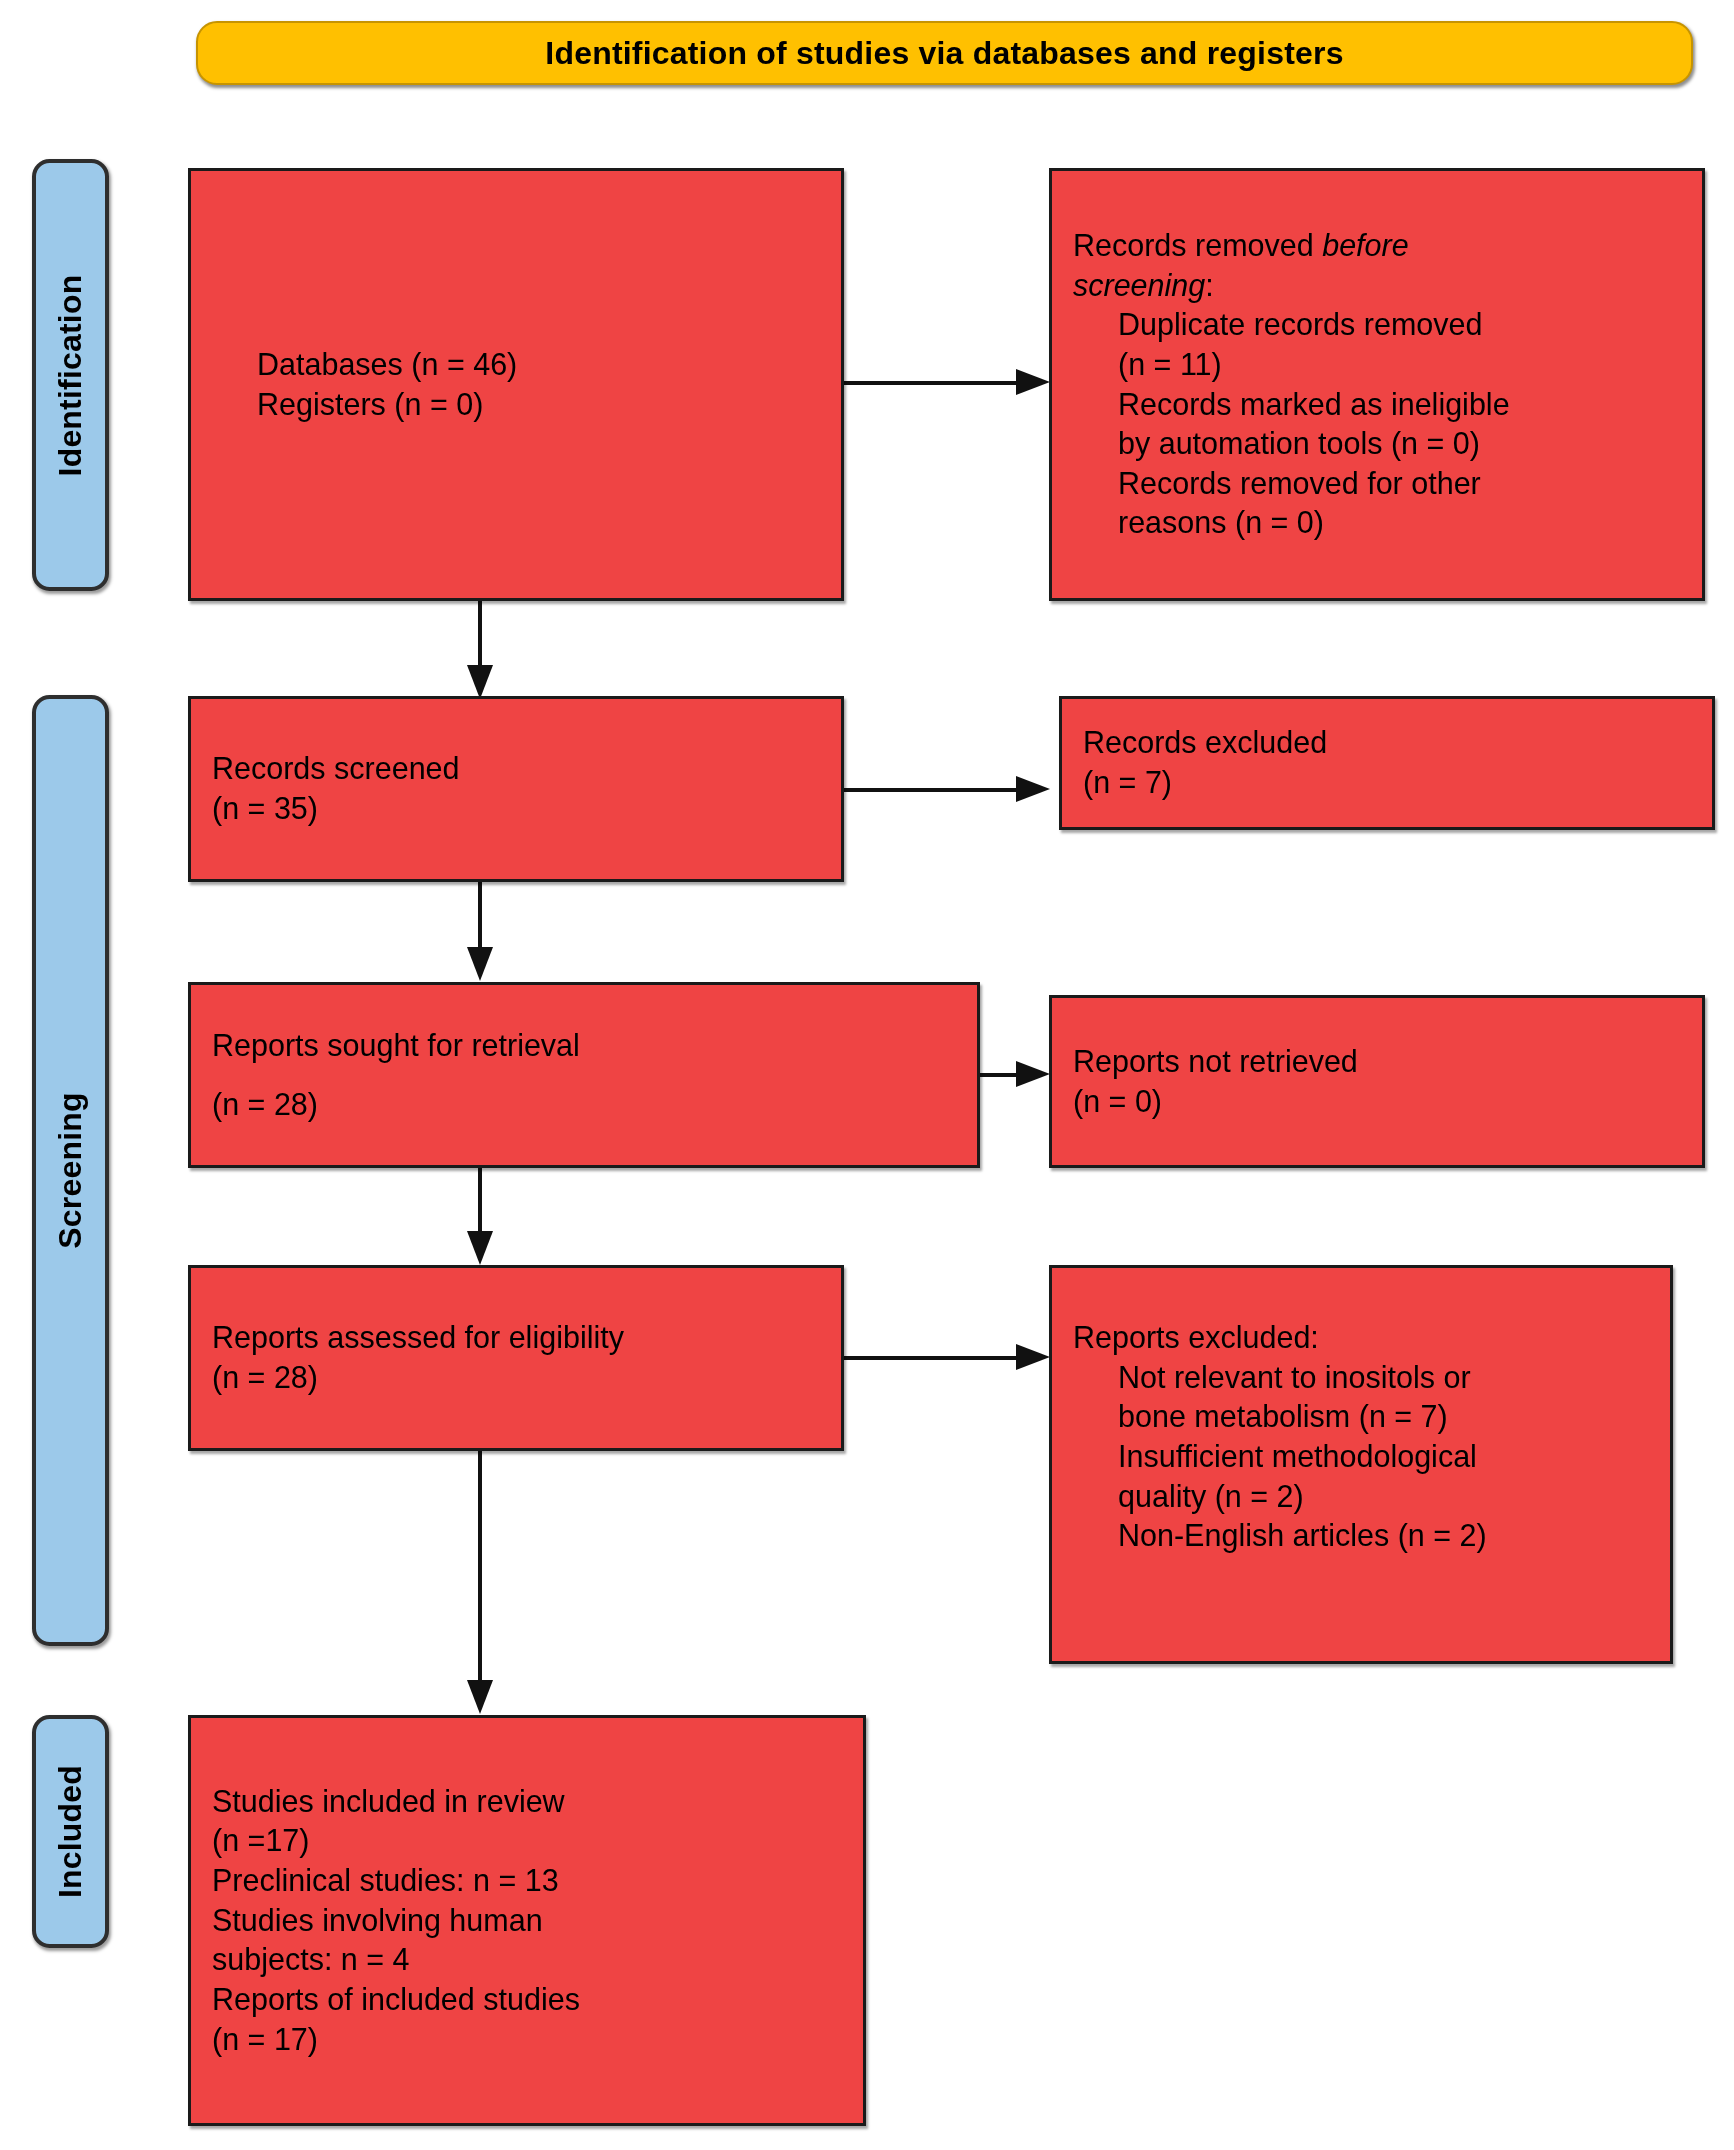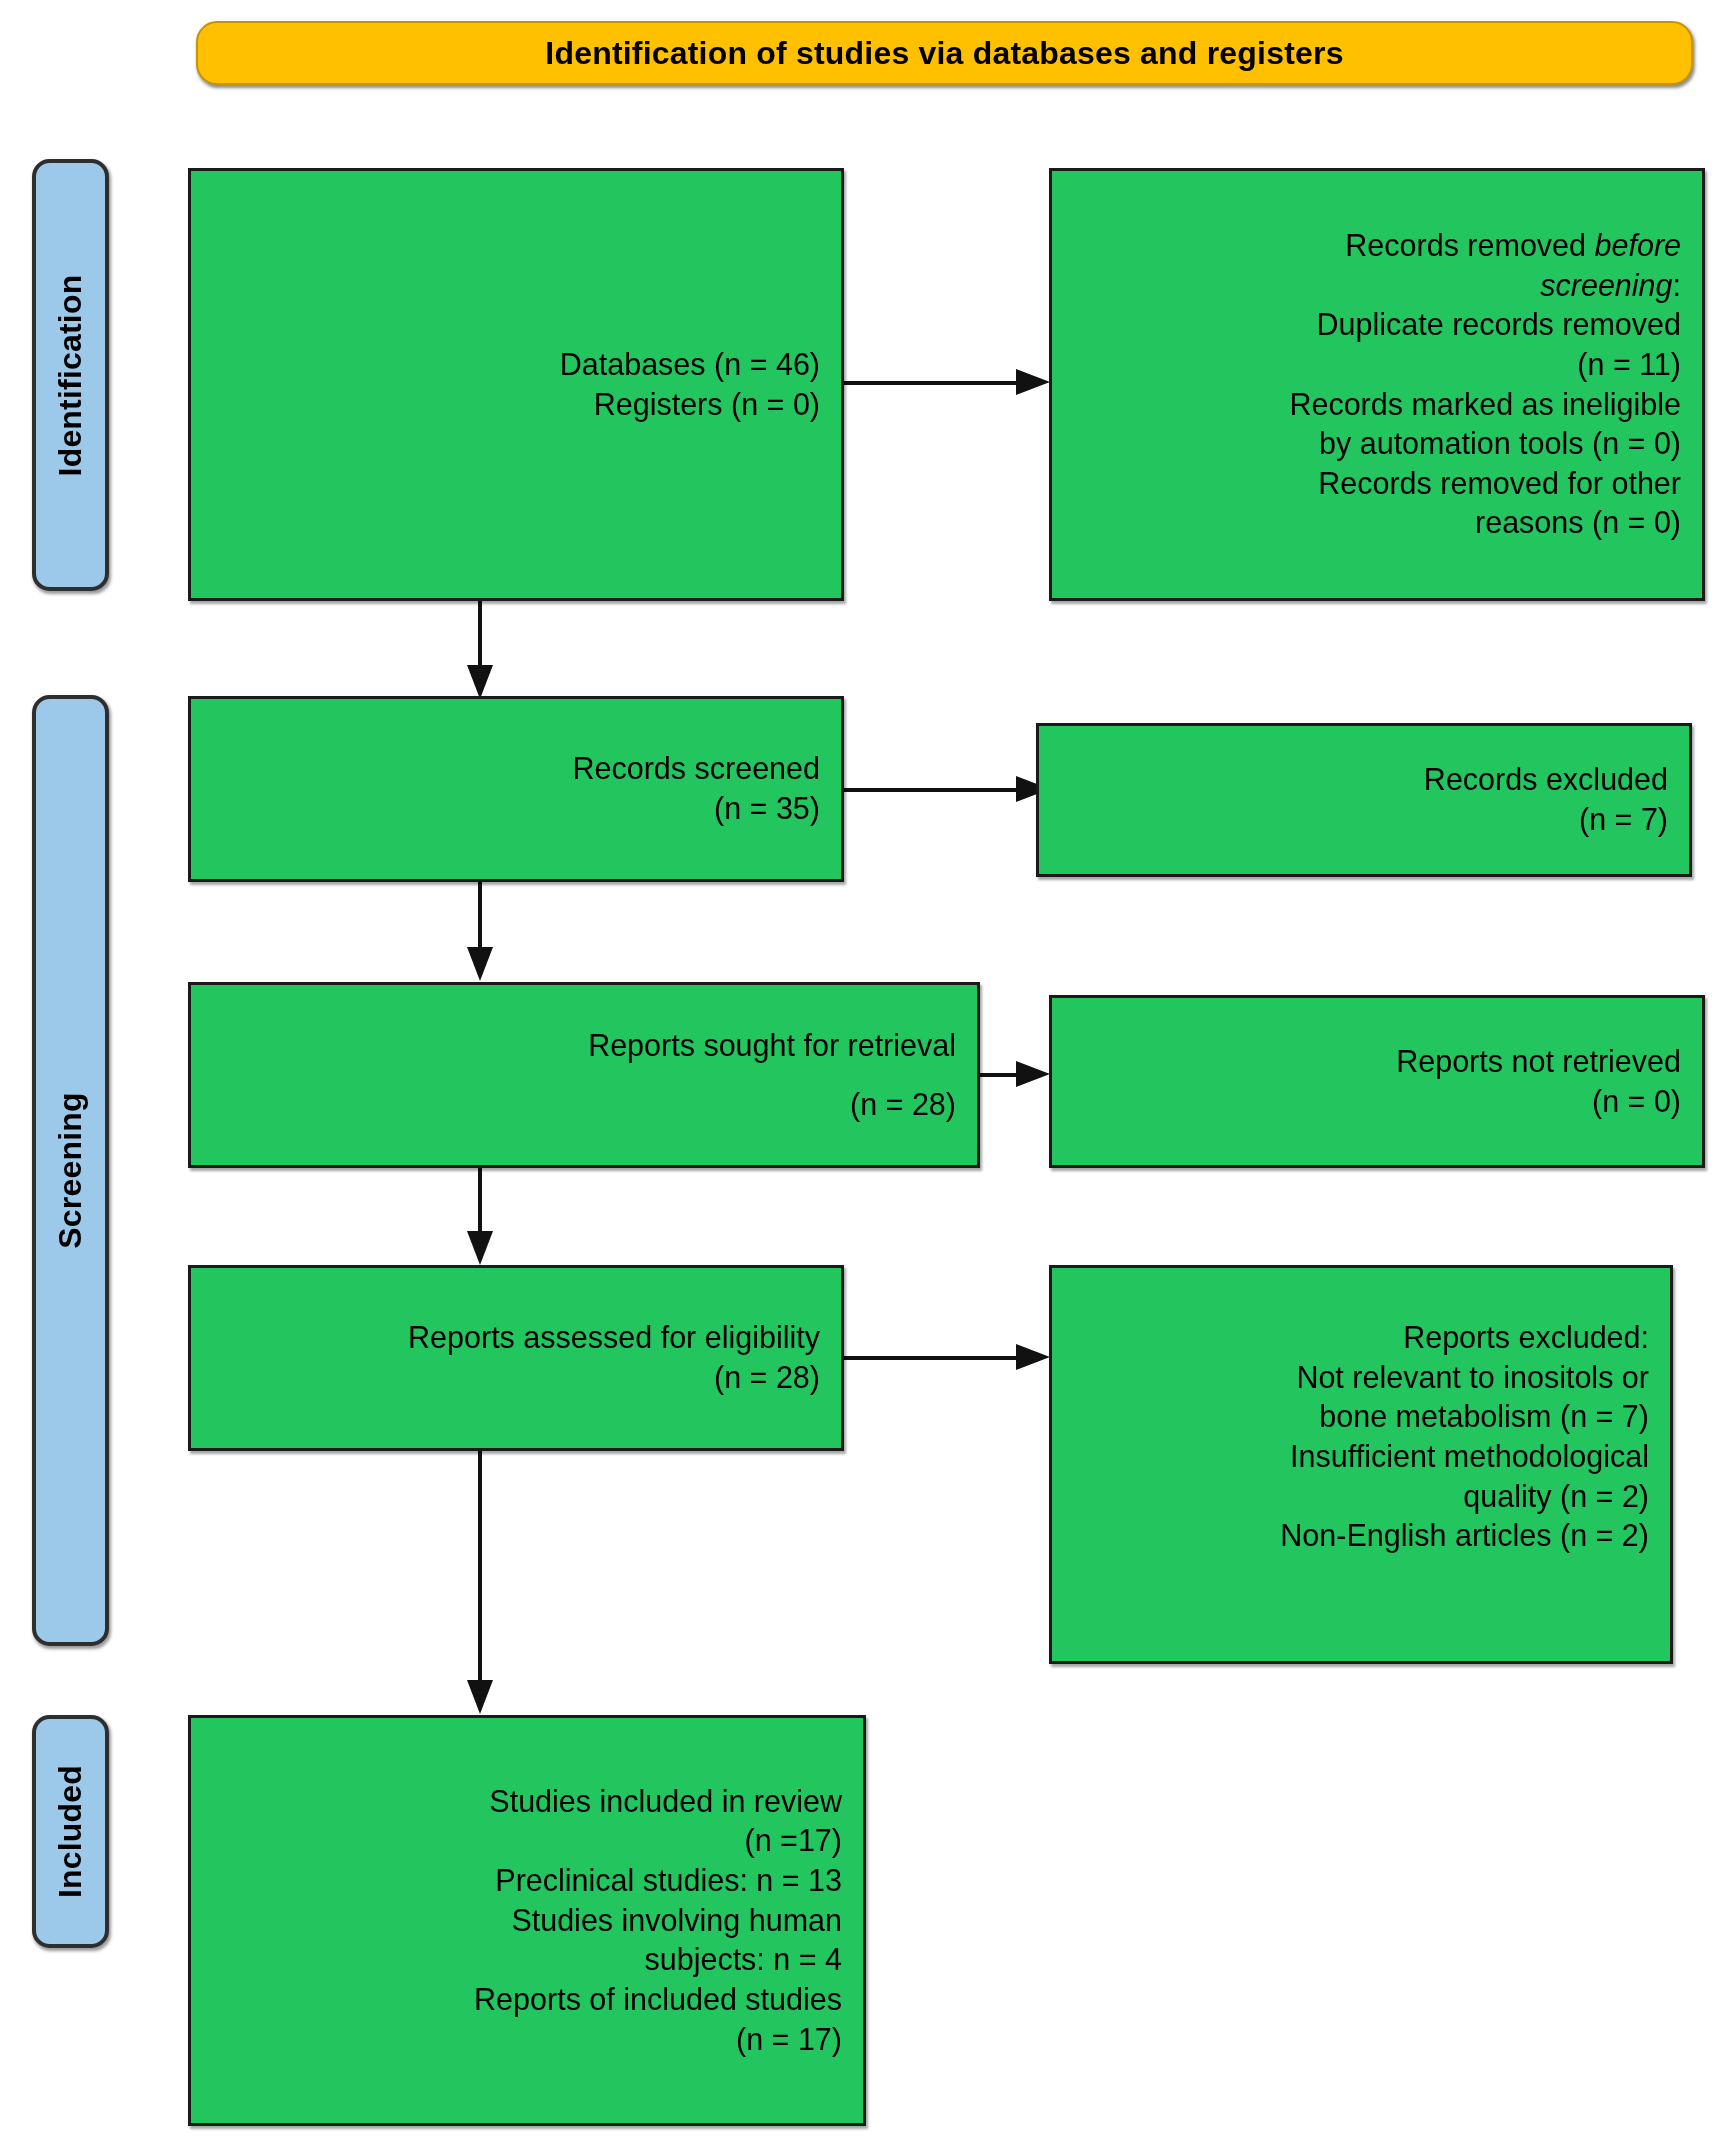--- a/index.html
+++ b/index.html
@@ -58,29 +58,28 @@
     font-weight: bold;
     color: #000000;
     transform: rotate(-90deg);
     white-space: nowrap;
     letter-spacing: 0.2px;
   }
 
   
   .pbox {
     position: absolute;
-    background: #22c55e;
+    background: #ef4444;
     border: 3.2px solid #1A1A1A;
     box-sizing: border-box;
     box-shadow: 2.4px 3.2px 2.4px rgba(0,0,0,0.35);
     display: flex;
     flex-direction: column;
     justify-content: center;
     padding: 0 21px;
-    align-items: flex-end;
   }
   .pbox p {
     margin: 0;
     font-size: 30.5px;
     line-height: 1.30;
     color: #000000;
     white-space: pre-wrap;
   }
   .pbox p.indent {
     padding-left: 45px;
@@ -177,21 +176,21 @@
     <p class="indent">by automation tools (n = 0)</p>
     <p class="indent">Records removed for other</p>
     <p class="indent">reasons (n = 0)</p>
   </div>
 
   <div class="pbox" style="left:188px; top:696px; width:656px; height:186px;">
     <p>Records screened</p>
     <p>(n = 35)</p>
   </div>
 
-  <div class="pbox" style="left:1036px; top:696px; width:656px; height:154px;margin-top:27px;">
+  <div class="pbox" style="left:1059px; top:696px; width:656px; height:134px;">
     <p>Records excluded</p>
     <p>(n = 7)</p>
   </div>
 
   <div class="pbox" style="left:188px; top:982px; width:792px; height:186px;gap:19px;">
     <p>Reports sought for retrieval</p>
     <p>(n = 28)</p>
   </div>
 
   <div class="pbox" style="left:1049px; top:995px; width:656px; height:173px;">

